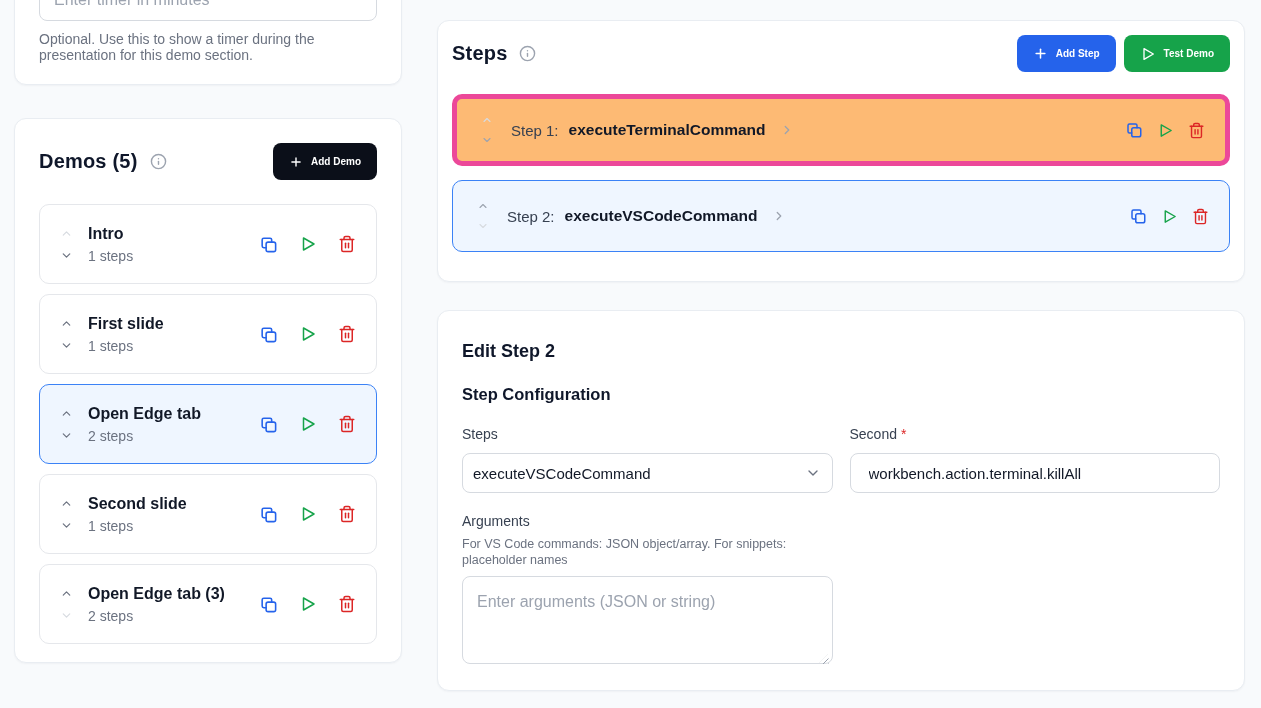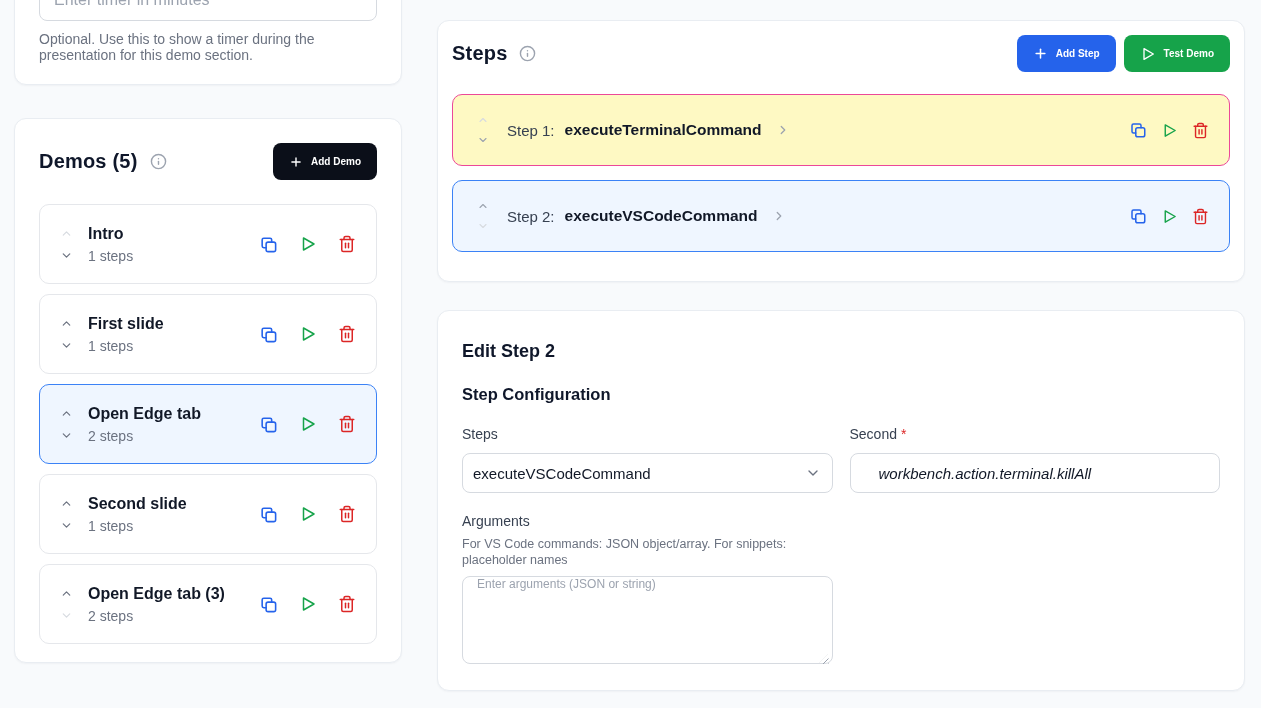--- a/index.html
+++ b/index.html
@@ -60,21 +60,21 @@
   .icon-blue  { color:var(--blue,#2563eb); }
   .icon-green { color:var(--green,#16a34a); }
   .icon-red   { color:var(--red,#dc2626); }
 
   
   .right-col { position:absolute; left:437px; top:20px; width:808px; }
   .steps-card { height:262px; padding:14px; margin-bottom:28px; }
   .steps-card .card-header { margin-bottom:22px; }
   .step-list { display:flex; flex-direction:column; gap:14px; }
   .step-item {
-    height:72px; background:#fef9c3; border:1px solid #ec4899; border-radius:10px;
+    height:72px; background:#fdba74; border:5px solid #ec4899; border-radius:10px;
     display:flex; align-items:center; padding:0 20px 0 22px; cursor:pointer;
   }
   .step-item .reorder { gap:8px; }
   .step-item .chev-btn { color:#9ca3af; }
   .step-item .chev-btn.disabled { color:#d7dbe0; }
   .step-label { margin-left:16px; font-size:15px; font-weight:500; color:#374151; }
   .step-name  { margin-left:10px; font-size:15.5px; font-weight:700; color:#111827; }
   .chev-right { margin-left:14px; color:#9ca3af; display:flex; }
   .step-item .item-actions { gap:14px; }
 
@@ -82,30 +82,30 @@
   .edit-title { margin:6px 0 0; font-size:18px; font-weight:700; color:#0f172a; line-height:21px; }
   .section-title { margin:22px 0 0; font-size:16.5px; font-weight:700; color:#0f172a; line-height:20px; }
   .form-grid { display:grid; grid-template-columns:1fr 1fr; column-gap:17px; margin-top:22px; }
   .field-label { display:block; font-size:14px; font-weight:500; color:#374151; margin-bottom:10px; line-height:17px; }
   .req { color:var(--red,#dc2626); }
   .control {
     width:100%; height:40px; border:1px solid #d6dae0; border-radius:8px;
     font-size:15px; color:#111827; background:#fff; outline:none;
     font-family:"Liberation Sans", sans-serif;
   }
-  input.control { padding:0 28px;font-style:italic; }
+  input.control { padding:0 18px; }
   .select-wrap { position:relative; }
   select.control { appearance:none; -webkit-appearance:none; padding:0 30px 0 10px; }
   .select-chevron { position:absolute; right:12px; top:12px; color:#6b7280; pointer-events:none; display:flex; }
 
   .arguments-block { margin-top:20px; width:calc(50% - 8.5px); }
   .arguments-block .field-label { margin-bottom:6px; }
   .args-helper { margin:0; font-size:12.5px; line-height:16px; color:#6b7280; max-width:347px; }
   .textarea-wrap { position:relative; margin-top:8px; }
-  textarea.control { height:88px; padding:0 14px; resize:none; font-size:12px; }
+  textarea.control { height:88px; padding:16px 14px; resize:none; font-size:16px; }
   .resize-handle {
     position:absolute; right:4px; bottom:4px; width:10px; height:10px;
     background:repeating-linear-gradient(135deg, transparent 0 2.5px, #9ca3af 2.5px 3.5px);
     clip-path:polygon(100% 0, 100% 100%, 0 100%);
     pointer-events:none;
   }
 </style>
 </head>
 <body>
 

